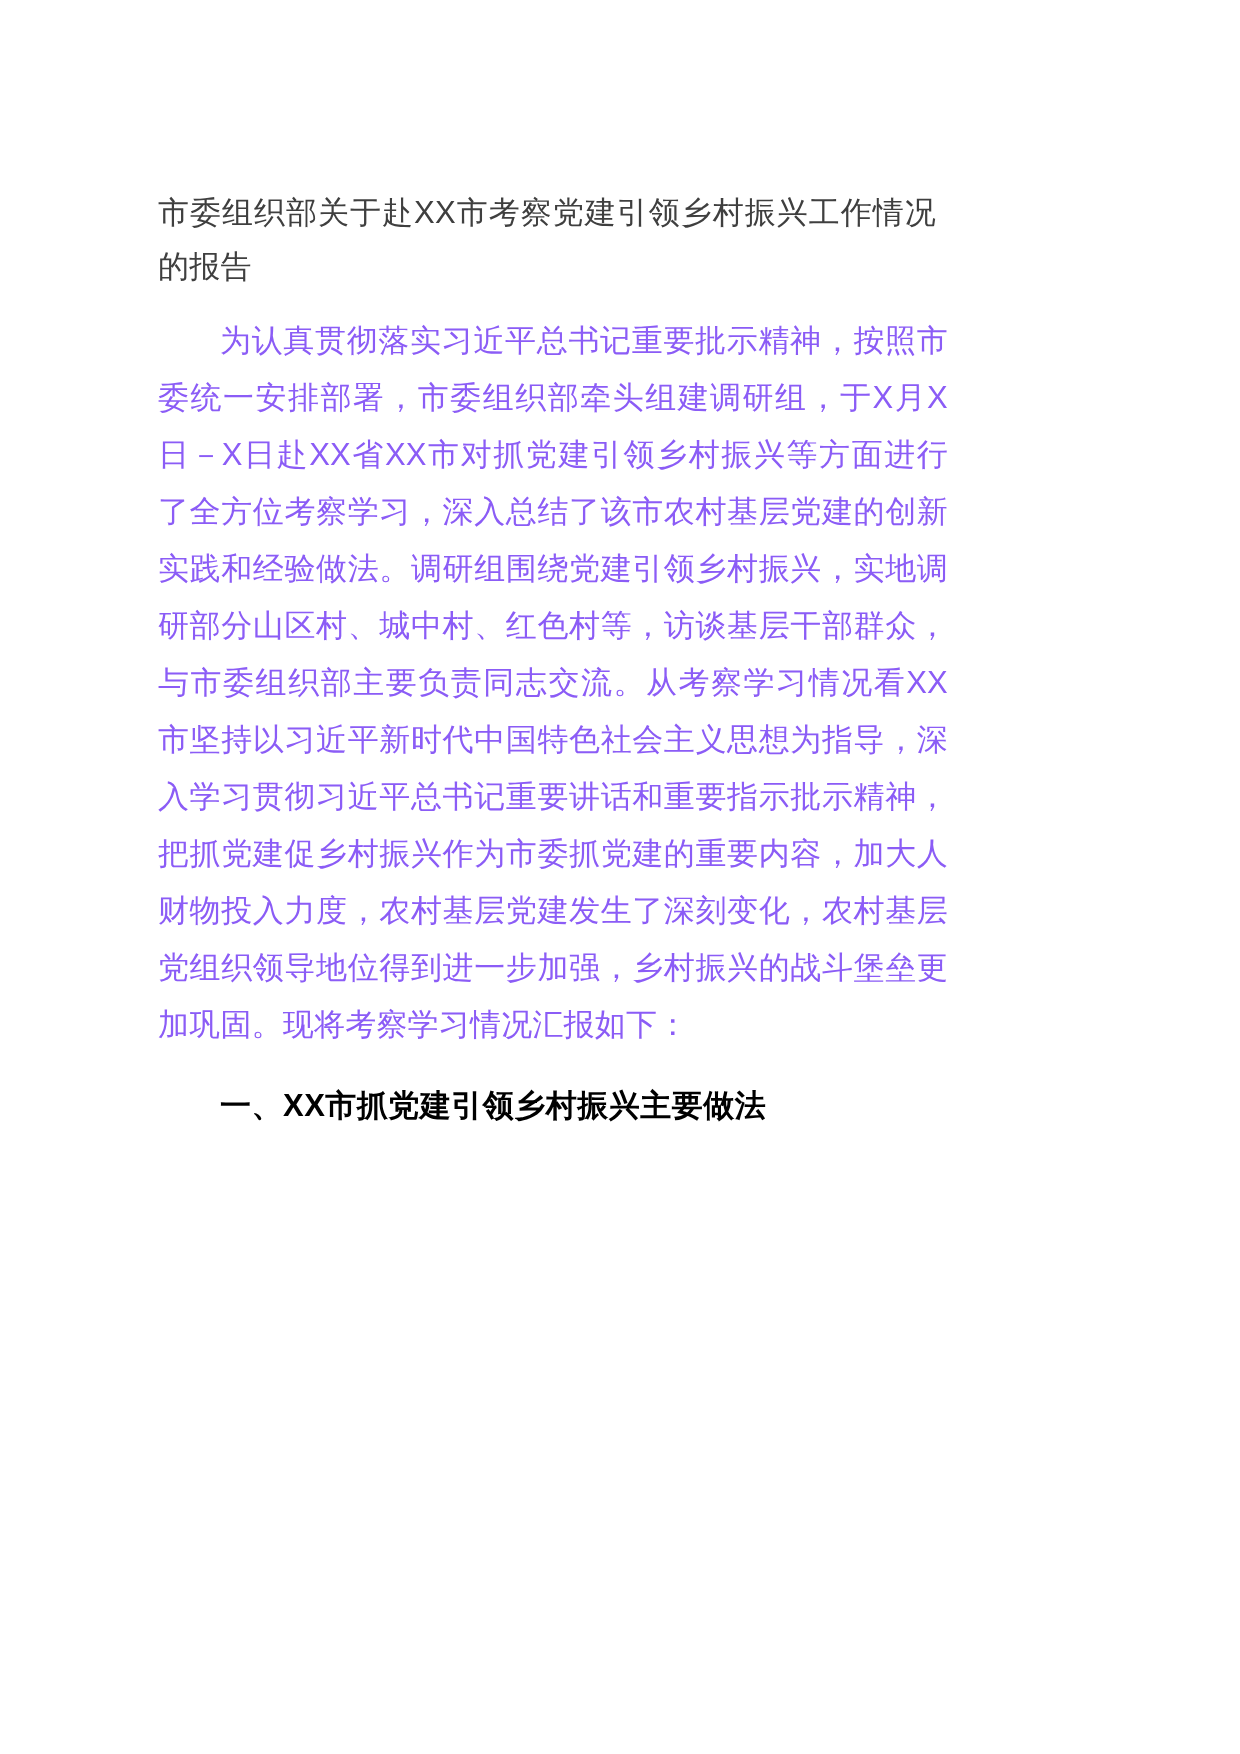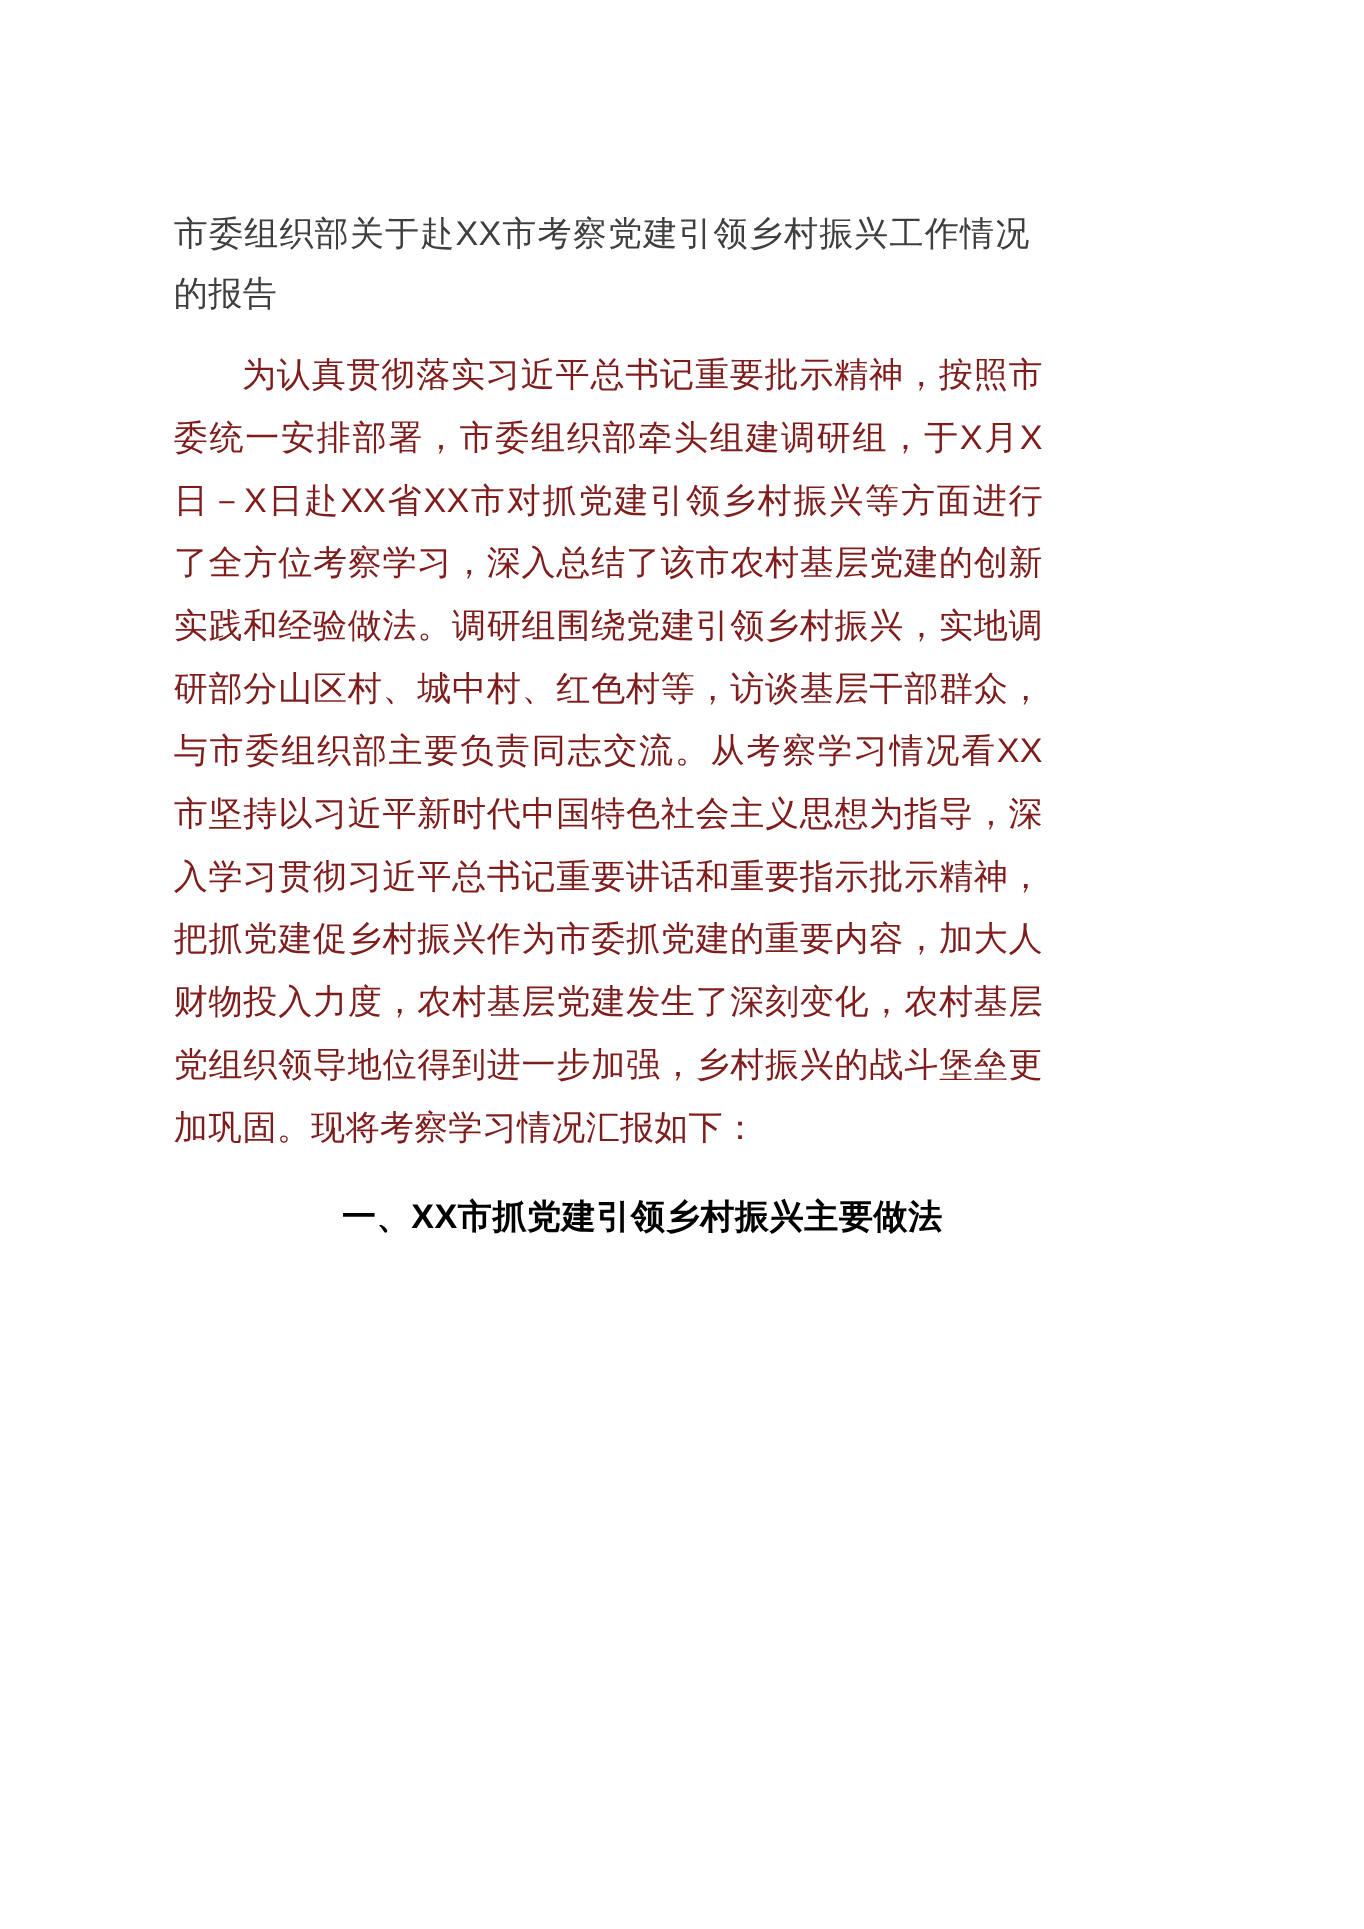--- a/index.html
+++ b/index.html
@@ -27,35 +27,34 @@
     line-height: 54px;
     color: #3f3f3f;
     font-weight: 400;
     letter-spacing: 0.3px;
     margin: 0 12px 18px 0;
     text-align: justify;
   }
   .para {
     font-size: 31px;
     line-height: 57px;
-    color: #7f1d1d;
+    color: #8b5cf6;
     margin: 0 0 8px 0;
     text-indent: 62px;
     text-align: justify;
     letter-spacing: 0.2px;
   }
   .heading {
     font-size: 31px;
     line-height: 57px;
     color: #000000;
     font-weight: bold;
     margin: 24px 0 10px 0;
     text-indent: 62px;
     letter-spacing: 0.5px;
-    text-align: center;
   }
 </style>
 </head>
 <body>
 
 <div class="page">
   <div class="content">
     <h1 class="doc-title">市委组织部关于赴XX市考察党建引领乡村振兴工作情况的报告</h1>
     <p class="para">为认真贯彻落实习近平总书记重要批示精神，按照市委统一安排部署，市委组织部牵头组建调研组，于X月X日－X日赴XX省XX市对抓党建引领乡村振兴等方面进行了全方位考察学习，深入总结了该市农村基层党建的创新实践和经验做法。调研组围绕党建引领乡村振兴，实地调研部分山区村、城中村、红色村等，访谈基层干部群众，与市委组织部主要负责同志交流。从考察学习情况看XX市坚持以习近平新时代中国特色社会主义思想为指导，深入学习贯彻习近平总书记重要讲话和重要指示批示精神，把抓党建促乡村振兴作为市委抓党建的重要内容，加大人财物投入力度，农村基层党建发生了深刻变化，农村基层党组织领导地位得到进一步加强，乡村振兴的战斗堡垒更加巩固。现将考察学习情况汇报如下：</p>
     <h2 class="heading">一、XX市抓党建引领乡村振兴主要做法</h2>

